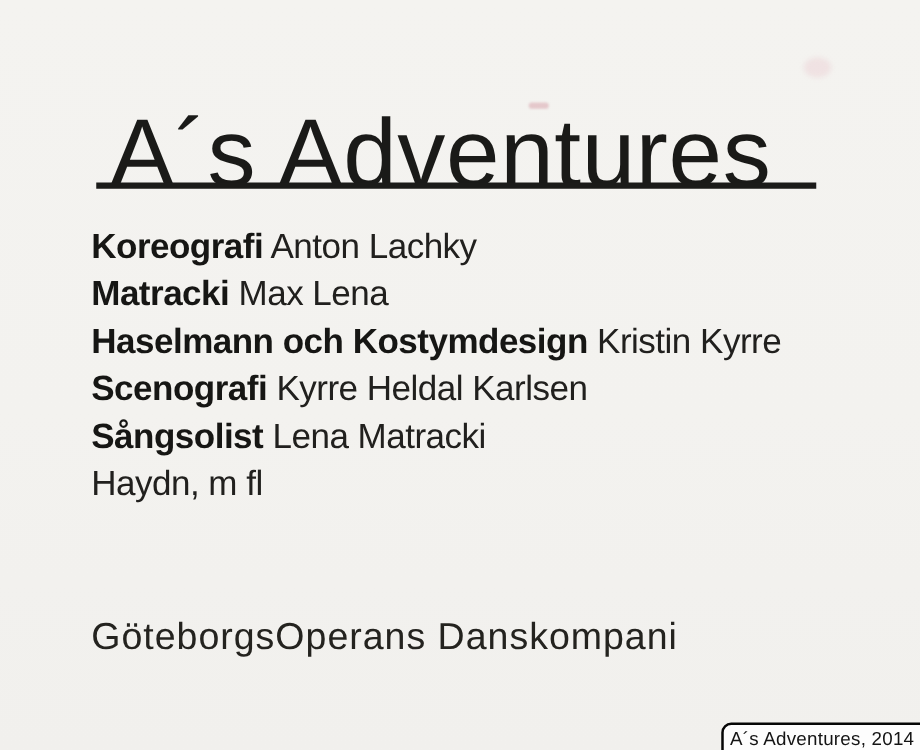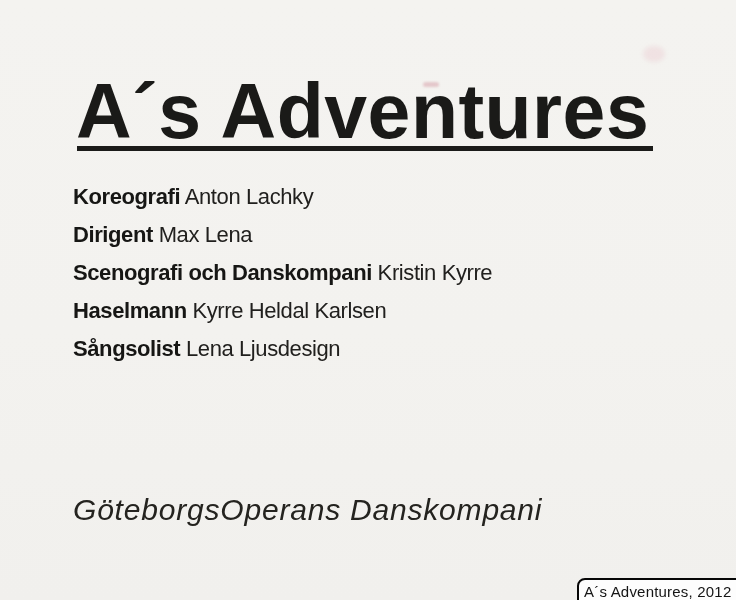--- a/index.html
+++ b/index.html
@@ -14,60 +14,59 @@
     overflow: hidden;
     background: linear-gradient(180deg, #f4f3f0 0%, #f3f2ef 55%, #f1f0ed 100%);
     font-family: "Liberation Sans", sans-serif;
     color: #1e1d1b;
   }
   
   .title {
     position: absolute;
     left: 76px;
     top: 73px;
-    margin: 0;
+    margin: 12px;
     font-size: 77px;
     line-height: 77px;
-    font-weight: 700;
+    font-weight: 400;
     letter-spacing: 0.5px;
     color: #1a1a18;
     white-space: nowrap;
   }
   .title-underline {
     position: absolute;
     left: 77px;
     top: 146px;
     width: 576px;
     height: 5px;
     background: #1b1b19;
   }
   
   .credits {
     position: absolute;
     left: 73px;
     top: 178px;
     width: 620px;
-    font-size: 22px;
+    font-size: 28px;
     line-height: 38px;
     letter-spacing: -0.4px;
     color: #21201e;
   }
   .credit-line { white-space: nowrap; }
   .credit-label {
     font-weight: 700;
     color: #161614;
   }
   
   .ensembles {
     position: absolute;
     left: 73px;
     top: 492px;
     font-size: 30px;
     line-height: 36px;
-    font-style: italic;
     letter-spacing: 0.8px;
     color: #24231f;
   }
   
   .caption {
     position: absolute;
     left: 577px;
     top: 578px;
     width: 165px;
     height: 26px;
@@ -109,41 +108,44 @@
 
   <h1 class="title">A´s Adventures</h1>
   <div class="title-underline"></div>
 
   <div class="credits">
     <div class="credit-line">
       <span class="credit-label">Koreografi</span>
       <span class="credit-value">Anton Lachky</span>
     </div>
     <div class="credit-line">
-      <span class="credit-label">Dirigent</span>
+      <span class="credit-label">Matracki</span>
       <span class="credit-value">Max Lena</span>
     </div>
     <div class="credit-line">
-      <span class="credit-label">Scenografi och Danskompani</span>
+      <span class="credit-label">Haselmann och Kostymdesign</span>
       <span class="credit-value">Kristin Kyrre</span>
     </div>
     <div class="credit-line">
-      <span class="credit-label">Haselmann</span>
+      <span class="credit-label">Scenografi</span>
       <span class="credit-value">Kyrre Heldal Karlsen</span>
     </div>
     <div class="credit-line">
       <span class="credit-label">Sångsolist</span>
-      <span class="credit-value">Lena Ljusdesign</span>
+      <span class="credit-value">Lena Matracki</span>
+    </div>
+    <div class="credit-line">
+      <span class="credit-value">Haydn, m fl</span>
     </div>
   </div>
 
   <div class="ensembles">
     <div>GöteborgsOperans Danskompani</div>
   </div>
 
   <div class="smudge smudge-1"></div>
   <div class="smudge smudge-2"></div>
 
   <div class="caption">
-    <span>A´s Adventures, 2012</span>
+    <span>A´s Adventures, 2014</span>
   </div>
 
 </div>
 
 </body></html>

